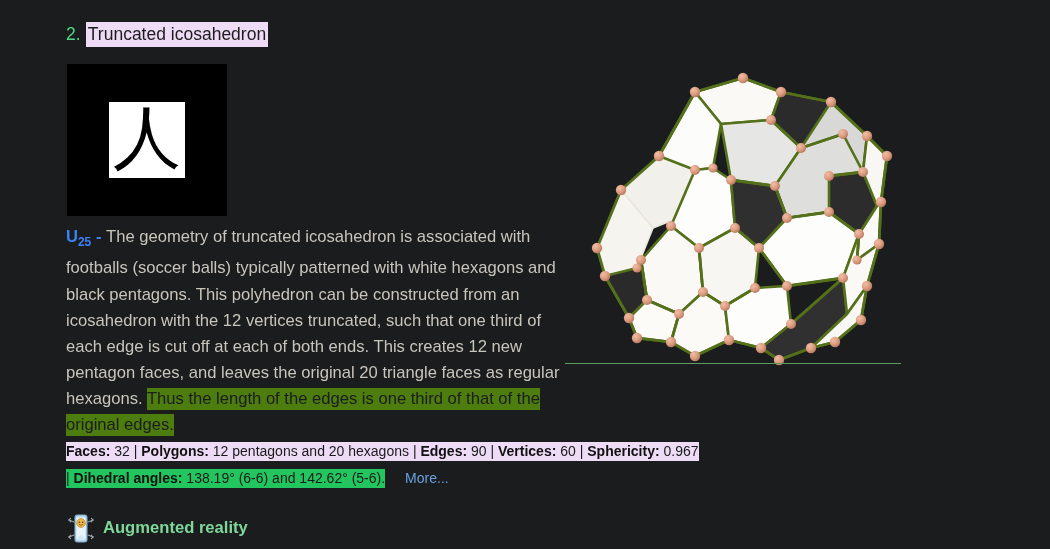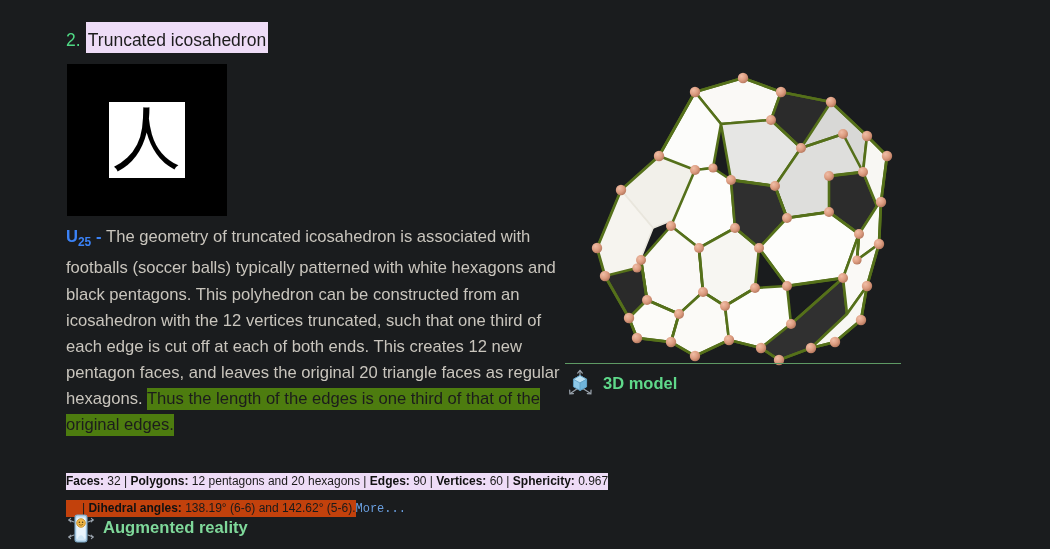--- a/index.html
+++ b/index.html
@@ -31,21 +31,21 @@
     font-size: 17.5px;
   }
   .item-number {
     color: #4fd884;
     margin-right: 5px;
     letter-spacing: .1px;
   }
   .title-link {
     background: #eedcf7;
     color: #1c1c1c;
-    padding: 7px 2px 2px 2px;
+    padding: 1px 2px 2px 2px;
     text-decoration: none;
     line-height: 1.28;
   }
 
   
   .thumb {
     position: absolute;
     left: 67px;
     top: 64px;
     width: 160px;
@@ -124,45 +124,44 @@
   .model-label {
     color: #5fd98a;
     font-size: 16.5px;
     font-weight: bold;
   }
 
   
   .stats {
     position: absolute;
     left: 66px;
-    top: 468px;
+    top: 438px;
     width: 830px;
-    font-size: 12px;
+    font-size: 14px;
     line-height: 27px;
   }
   .stats .hl-a {
     background: #eedcf7;
     color: #1a1a1a;
     padding: 1px 0 2px 0;
     box-decoration-break: clone;
     -webkit-box-decoration-break: clone;
   }
   .stats .hl-b {
-    background: #c2410c;
+    background: #22c55e;
     color: #1a1a1a;
-    padding: 1px 0 2px 16px;
+    padding: 1px 0 2px 0;
     box-decoration-break: clone;
     -webkit-box-decoration-break: clone;
   }
   .stats b { font-weight: bold; color: #111; }
   .more-link {
     color: #6a9fe0;
     text-decoration: none;
-    margin-left: 0;
-    font-family: Liberation Mono, monospace;
+    margin-left: 20px;
   }
 
   
   .ar-row {
     position: absolute;
     left: 66px;
     top: 512px;
     display: flex;
     align-items: center;
     gap: 7px;
@@ -304,38 +303,20 @@
         <circle cx="138" cy="116" r="4.6" fill="url(#vtx)"></circle>
         <circle cx="216" cy="272" r="5" fill="url(#vtx)"></circle>
         <circle cx="282" cy="208" r="4.6" fill="url(#vtx)"></circle>
         <circle cx="62" cy="216" r="4.6" fill="url(#vtx)"></circle>
       </g>
     </svg>
   </div>
 
   <div class="model-rule"></div>
 
-  <a class="model-row" href="#">
-    <svg class="cube-icon" viewBox="0 0 32 32">
-      <g stroke="#9aa3ad" stroke-width="1.3" fill="none" stroke-linecap="round">
-        <path d="M16,14 L16,3"></path>
-          <path d="M13.5,5.5 L16,2.6 L18.5,5.5"></path>
-        <path d="M16,20 L6,27"></path>
-          <path d="M5,23.6 L5.2,27.6 L9,27.3"></path>
-        <path d="M16,20 L27,27"></path>
-          <path d="M27.8,23.6 L27.6,27.6 L23.8,27.3"></path>
-      </g>
-      <g>
-        <polygon points="16,8 23,12 23,20 16,24 9,20 9,12" fill="#8ec9e8" stroke="#5f9fc4" stroke-width="1"></polygon>
-        <polygon points="16,8 23,12 16,16 9,12" fill="#bfe2f3" stroke="#5f9fc4" stroke-width="0.9"></polygon>
-        <polygon points="16,16 23,12 23,20 16,24" fill="#6fb4da" stroke="#5f9fc4" stroke-width="0.9"></polygon>
-      </g>
-    </svg>
-    <span class="model-label">3D model</span>
-  </a>
 
   <div class="stats">
     <div><span class="hl-a"><b>Faces:</b><span> 32 </span><span>| </span><b>Polygons:</b><span> 12 pentagons and 20 hexagons </span><span>| </span><b>Edges:</b><span> 90 </span><span>| </span><b>Vertices:</b><span> 60 </span><span>| </span><b>Sphericity:</b><span> 0.967</span></span></div>
     <div><span class="hl-b"><span>| </span><b>Dihedral angles:</b><span> 138.19° (6-6) and 142.62° (5-6).</span></span><a class="more-link" href="#">More...</a></div>
   </div>
 
   <a class="ar-row" href="#">
     <svg class="ar-icon" viewBox="0 0 30 32">
       <g stroke="#9aa3ad" stroke-width="1.1" fill="none" stroke-linecap="round">
         <path d="M8,10 L3,8"></path>

